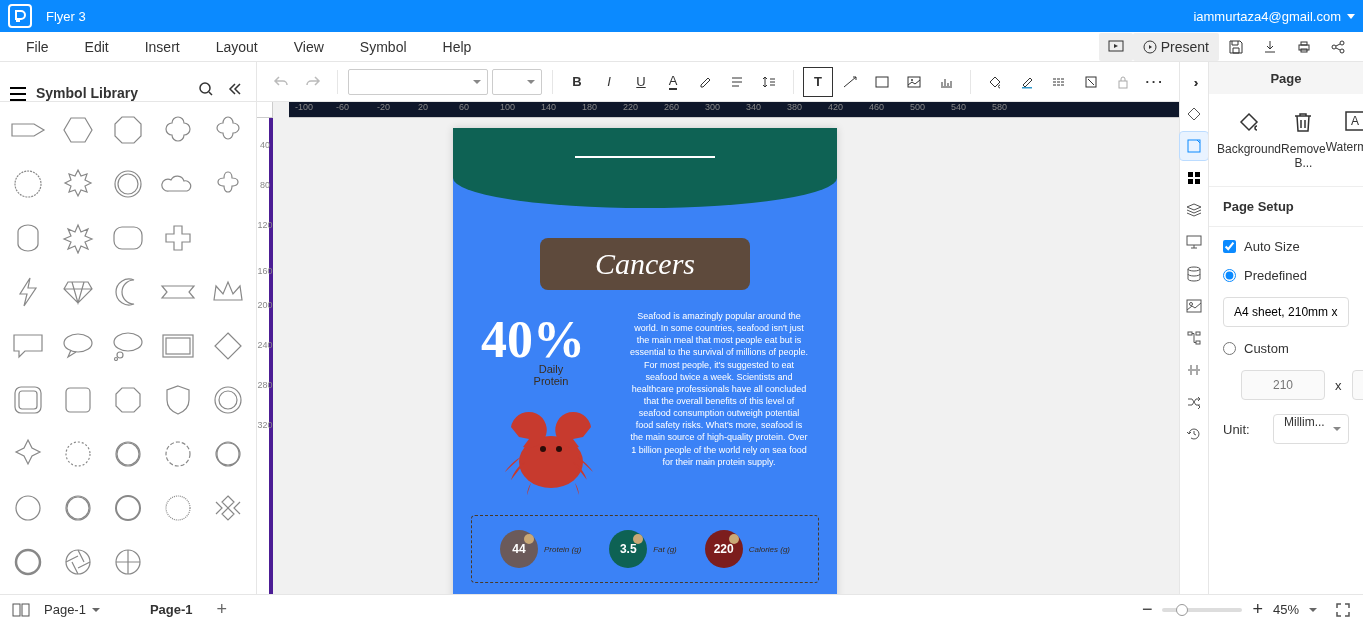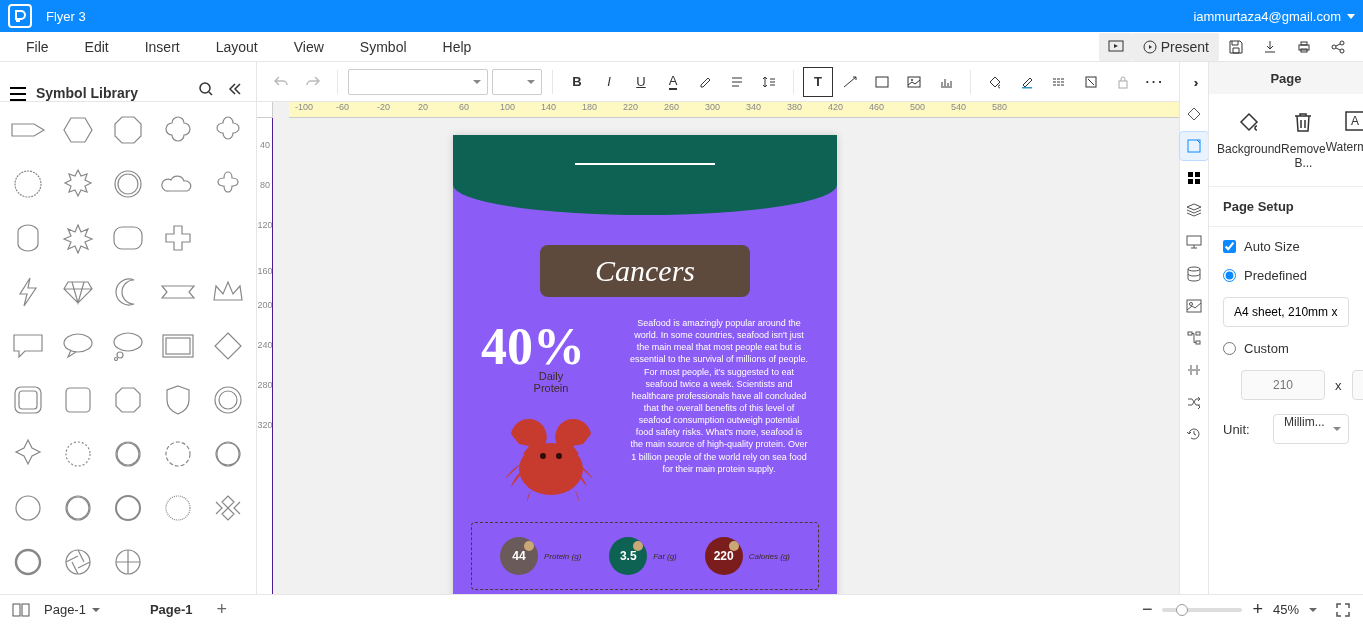--- a/index.html
+++ b/index.html
@@ -40,29 +40,29 @@
 
 
 .canvas-wrap{flex:1;background:#f1f1f1;display:flex;flex-direction:column;position:relative}
 .toolbar2{height:40px;background:#fff;border-bottom:1px solid #e6e6e6;display:flex;align-items:center;padding:0 10px;gap:4px}
 .toolbar2 .sep{width:1px;height:24px;background:#e6e6e6;margin:0 6px}
 .toolbar2 .icon{width:28px;height:28px;display:flex;align-items:center;justify-content:center;color:#333}
 .toolbar2 .icon.disabled{color:#bbb}
 .toolbar2 .dd{width:140px;height:26px;border:1px solid #ccc;border-radius:2px;background:#fff;display:flex;align-items:center;padding:0 6px;font-size:12px;color:#888}
 .toolbar2 .dd.small{width:50px}
 .toolbar2 .dd .caret{margin-left:auto;width:0;height:0;border-left:4px solid transparent;border-right:4px solid transparent;border-top:4px solid #888}
-.ruler-h{height:16px;background:#fef9c3;border-bottom:1px solid #ccc;position:relative;margin-left:16px;font-size:9px;color:#888;overflow:hidden}
+.ruler-h{height:16px;background:#0f172a;border-bottom:1px solid #ccc;position:relative;margin-left:16px;font-size:9px;color:#888;overflow:hidden}
 .ruler-h span{position:absolute;top:0}
 .canvas-scroll{flex:1;position:relative;overflow:hidden;display:flex}
-.ruler-v{width:16px;background:#fff;border-right:1px solid #4c1d95;position:relative;font-size:9px;color:#888}
+.ruler-v{width:16px;background:#fff;border-right:4px solid #4c1d95;position:relative;font-size:9px;color:#888}
 .ruler-v span{position:absolute;left:0;writing-mode:horizontal-tb;width:16px;text-align:center}
 .canvas-inner{flex:1;position:relative;overflow:auto;background:#f1f1f1}
 
 
-.page{position:absolute;left:180px;top:17px;width:384px;height:auto;background:#8b5cf6;box-shadow:0 0 8px rgba(0,0,0,.15)}
+.page{position:absolute;left:180px;top:10px;width:384px;height:auto;background:#3b82f6;box-shadow:0 0 8px rgba(0,0,0,.15)}
 .page .top-wave{height:80px;background:#0e6254;border-bottom-left-radius:50% 30px;border-bottom-right-radius:50% 30px;position:relative}
 .page .top-wave::before{content:"";position:absolute;left:50%;top:28px;transform:translateX(-50%);width:140px;height:2px;background:#fff}
 .page .cancers-box{margin:30px auto 10px;width:210px;height:52px;background:#5e4a3c;border-radius:8px;display:flex;align-items:center;justify-content:center;color:#fff;font-size:30px;font-family:Georgia,serif;font-style:italic}
 .page .row{display:flex;padding:10px 28px;gap:8px}
 .page .pct{font-size:52px;color:#fff;font-family:Georgia,serif;font-weight:600}
 .page .pct-label{font-size:11px;color:#3a2d1f;text-align:center;margin-top:-6px}
 .page .desc{font-size:9px;color:#fff;text-align:center;line-height:1.35;flex:1}
 .page .crab{width:140px;height:110px}
 .page .crab svg{width:100%;height:100%}
 .page .stats-box{margin:8px 18px 18px;border:1.5px dashed #4a3a28;border-radius:4px;padding:14px;display:flex;justify-content:space-around}

